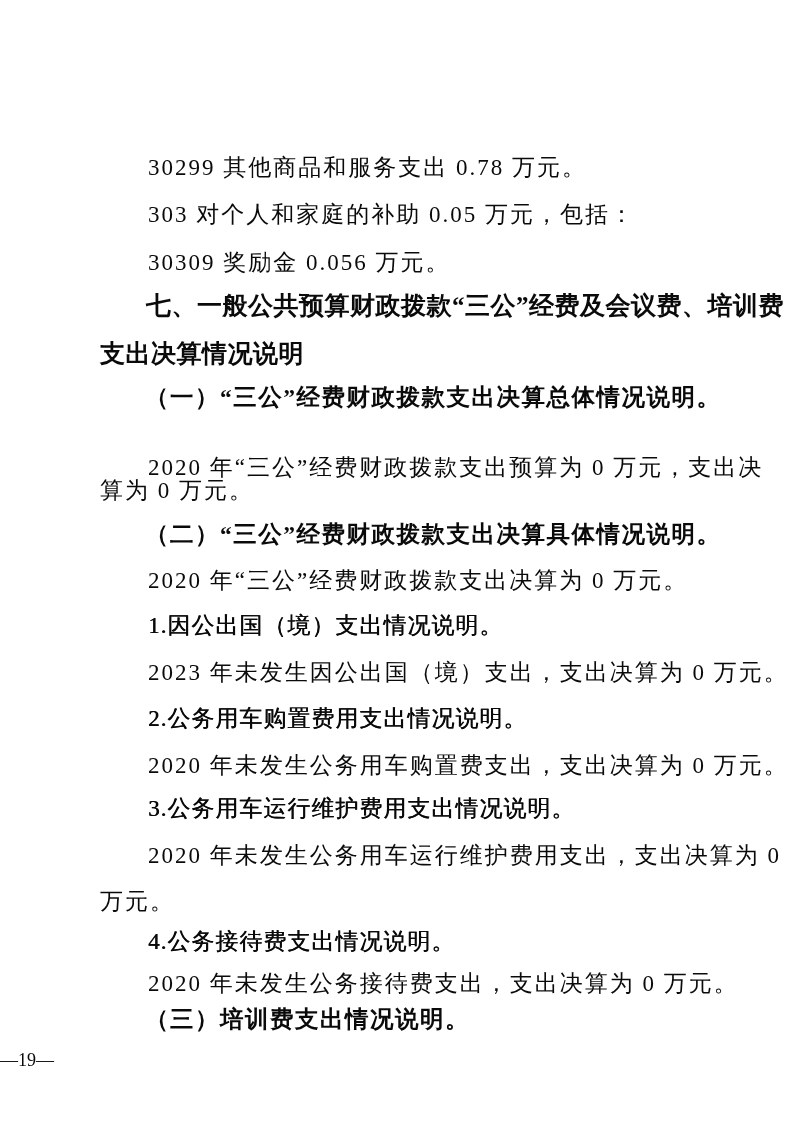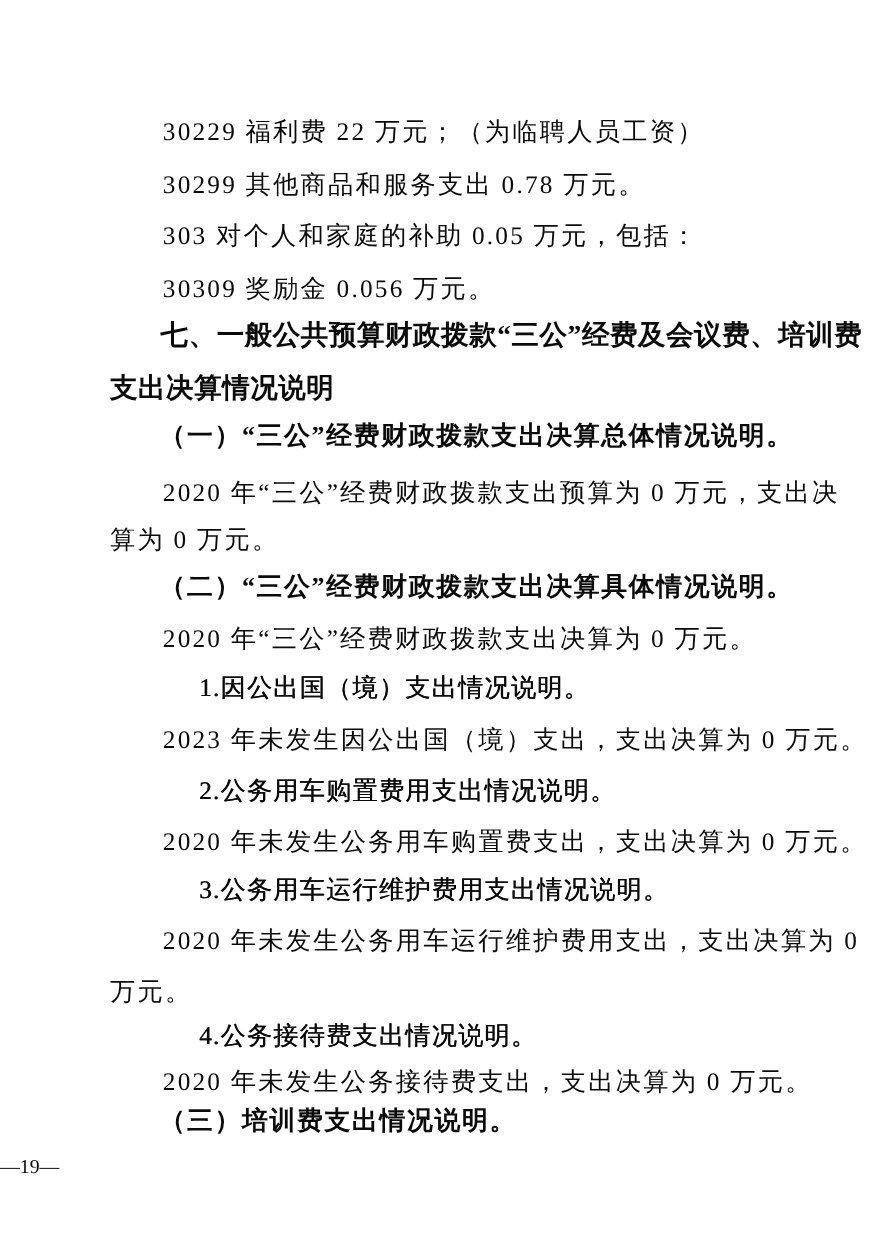--- a/index.html
+++ b/index.html
@@ -38,52 +38,50 @@
   .h2 {
     font-family: "Liberation Serif", "DejaVu Serif", serif;
     font-weight: bold;
     font-size: 23.5px;
     letter-spacing: 1.5px;
   }
   
   .sub {
     text-shadow: 0.45px 0 0 #0a0a0a;
     letter-spacing: 1px;
-    margin-left: 33px;
   }
   .ind { left: 148px; }
   .noind { left: 100px; }
   .h2ind { left: 145px; text-align: center; }
   .footer {
     position: absolute;
     left: 0;
     top: 1050px;
     width: 778px;
     text-align: left;
     font-family: "Liberation Serif", "DejaVu Serif", serif;
     font-size: 18px;
     color: #0a0a0a;
   }
 </style>
 </head>
 <body>
 
 <div class="page">
 
-  <div class="line body ind" style="top:107px">30229 福利费 22 万元；（为临聘人员工资）</div>
   <div class="line body ind" style="top:155px">30299 其他商品和服务支出 0.78 万元。</div>
   <div class="line body ind" style="top:202px">303 对个人和家庭的补助 0.05 万元，包括：</div>
   <div class="line body ind" style="top:250px">30309 奖励金 0.056 万元。</div>
 
   <div class="line h1 ind" style="top:292px; left:146px">七、一般公共预算财政拨款“三公”经费及会议费、培训费</div>
   <div class="line h1 noind" style="top:340px">支出决算情况说明</div>
 
   <div class="line h2 h2ind" style="top:384px">（一）“三公”经费财政拨款支出决算总体情况说明。</div>
 
-  <div class="line body ind" style="top:435px">2020 年“三公”经费财政拨款支出预算为 0 万元，支出决</div>
+  <div class="line body ind" style="top:455px">2020 年“三公”经费财政拨款支出预算为 0 万元，支出决</div>
   <div class="line body noind" style="top:478px">算为 0 万元。</div>
 
   <div class="line h2 h2ind" style="top:521px">（二）“三公”经费财政拨款支出决算具体情况说明。</div>
 
   <div class="line body ind" style="top:568px">2020 年“三公”经费财政拨款支出决算为 0 万元。</div>
 
   <div class="line body sub ind" style="top:613px">1.因公出国（境）支出情况说明。</div>
   <div class="line body ind" style="top:660px">2023 年未发生因公出国（境）支出，支出决算为 0 万元。</div>
 
   <div class="line body sub ind" style="top:706px">2.公务用车购置费用支出情况说明。</div>

